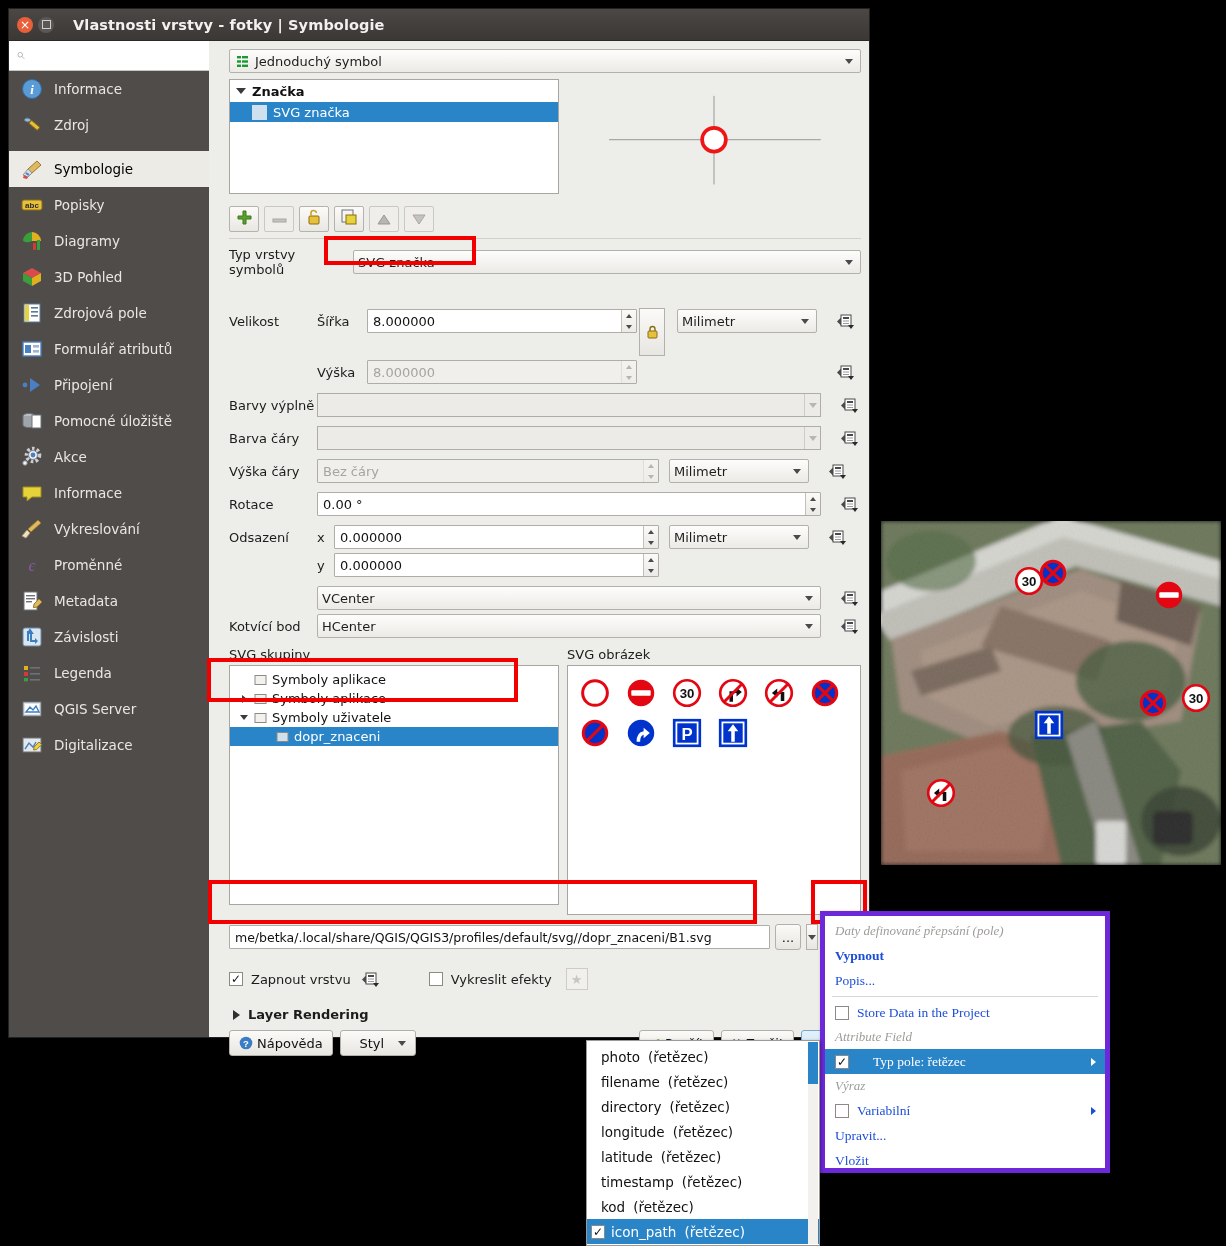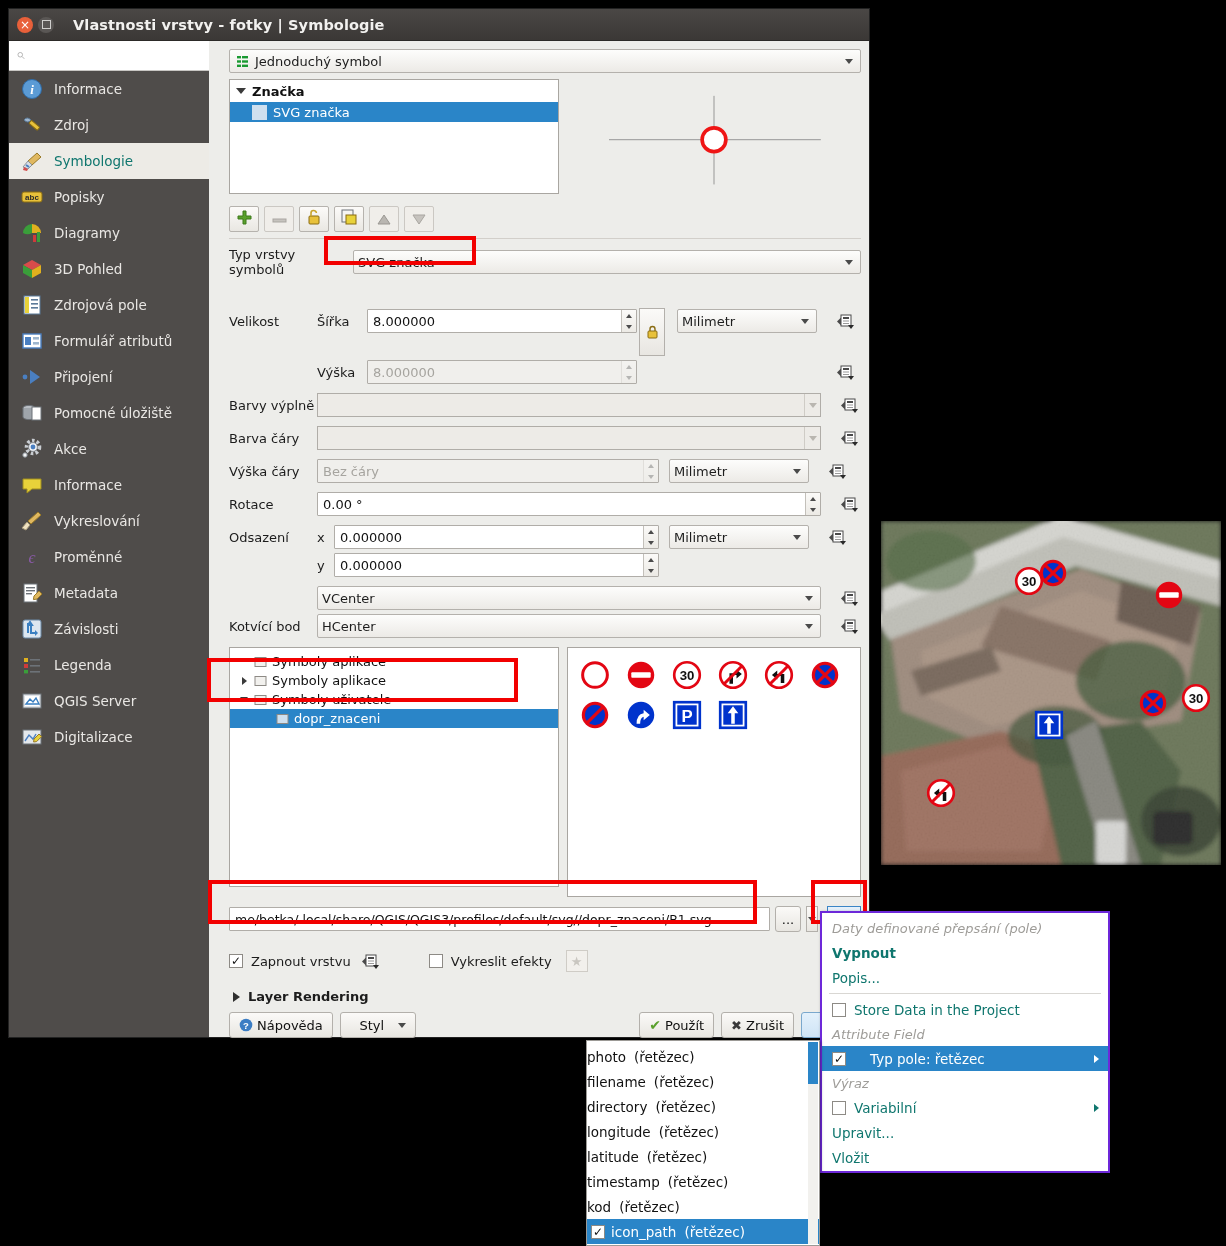--- a/index.html
+++ b/index.html
@@ -24,21 +24,21 @@
   
   #sidebar { position:absolute; left:0; top:32px; width:200px; bottom:0;
     background:#4f4c4a; }
   #searchwrap { height:30px; background:#fff; margin:0; display:flex; align-items:center;
     padding:0 8px; border-bottom:1px solid #c8c6c3; }
   #searchwrap svg { opacity:.55; }
   #searchinput { border:0; outline:0; font-size:13px; flex:1; margin-left:6px;
     background:transparent; font-family:inherit; }
   .side-item { height:36px; display:flex; align-items:center; padding-left:10px;
     color:#e9e7e4; font-size:13.5px; cursor:default; }
-  .side-item.active { background:#edebe6; color:#0f766e; }
+  .side-item.active { background:#edebe6; color:#000000;margin-top:8px; }
   .side-ico { width:26px; height:24px; margin-right:9px; flex:none; display:flex;
     align-items:center; justify-content:center; }
 
   
   #pane { position:absolute; left:200px; top:32px; right:0; bottom:0;
     background:#ededea; padding:6px 8px 0 20px; }
 
   .combo { height:24px; background:linear-gradient(#fdfdfc,#eceae6);
     border:1px solid #b4b1ac; border-radius:2px; display:flex; align-items:center;
     padding:0 4px; font-size:13px; color:#1d1d1d; position:relative; }
@@ -98,37 +98,37 @@
     padding:0 9px; font-size:13px; color:#111; gap:4px; }
   .btn.primary { background:linear-gradient(#e3f0fb,#cfe4f6); border-color:#7aa8cd; }
 
   
   #mapwrap { position:absolute; left:876px; top:516px; width:350px; height:354px;
     background:#000; }
   #map { position:absolute; left:5px; top:5px; width:340px; height:344px; overflow:hidden; }
 
   
   #ctxmenu { position:absolute; left:820px; top:911px; width:290px; height:262px;
-    background:#fff; border:2px solid #6d28d9; z-index:60; padding:3px 0;
-    box-shadow:1px 1px 3px rgba(0,0,0,.35); }
+    background:#fff; border:5px solid #6d28d9; z-index:60; padding:3px 0;
+    box-shadow:1px 1px 3px rgba(0,0,0,.35);font-family:Liberation Serif, serif; }
   .mi { height:25px; display:flex; align-items:center; padding-left:10px; font-size:13.5px;
-    color:#0f766e; position:relative; }
+    color:#1d4ed8; position:relative; }
   .mi.hdr { color:#9e9c98; font-style:italic; font-size:13px; height:24px; }
   .mi.bold { font-weight:bold; }
   .mi.sel { background:#2a85c8; color:#fff;gap:16px; }
   .mi .cb { margin-right:8px; }
   .mi .sub { position:absolute; right:9px; border-top:4px solid transparent;
     border-bottom:4px solid transparent; border-left:5px solid currentColor; }
   .msep { height:1px; background:#d9d7d3; margin:3px 7px; }
 
   
   #fieldmenu { position:absolute; left:586px; top:1040px; width:234px; height:206px;
     background:#fff; border:1px solid #9c9a96; z-index:60; padding-top:3px;
     box-shadow:1px 1px 3px rgba(0,0,0,.35); }
-  .fi { height:25px; display:flex; align-items:center; font-size:13.5px;
+  .fi { height:25px; display:flex; align-items:center; padding-left:14px; font-size:13.5px;
     color:#111; }
   .fi.sel { background:#2a85c8; color:#fff; padding-left:4px; }
   .fi .cb { margin-right:6px; }
   .fi .ftype { margin-left:8px; }
   #fmscroll { position:absolute; right:1px; top:1px; bottom:1px; width:10px; background:#f2f1ee; }
   #fmscroll i { position:absolute; left:0; right:0; top:0; height:42px; background:#2a85c8; display:block; }
 </style>
 </head>
 <body>
 
@@ -668,20 +668,24 @@
           <path d="M1 8.5L5 4.5V12.5z" fill="#4a4a4a"></path>
             <rect x="5" y="2" width="10" height="11" fill="#fff" stroke="#4a4a4a"></rect>
           <rect x="7" y="4" width="6" height="2" fill="#4a4a4a"></rect>
             <rect x="7" y="7.5" width="6" height="1" fill="#9a9a9a"></rect>
           <rect x="7" y="10" width="6" height="1" fill="#9a9a9a"></rect>
             <path d="M12 12l6 0-3 4z" fill="#2a2a2a"></path>
         </svg>
       </div>
     </div>
 
+    <div style="display:flex;gap:8px;margin-bottom:3px;">
+      <span class="lbl" style="width:330px;">SVG skupiny</span>
+      <span class="lbl">SVG obrázek</span>
+    </div>
 
     <div style="display:flex;gap:8px;">
       <div class="panelbox" id="svggroups" style="width:330px;height:240px;padding-top:4px;overflow:hidden;">
           <div style="height: 19px; display: flex; align-items: center; font-size: 13px; color: rgb(17, 17, 17);">
             <span style="width:6px"></span>
             <span style="width:16px"></span>
             <svg width="13" height="12" viewBox="0 0 13 12" style="margin:0 5px 0 2px">
               <rect x="1" y="1.5" width="11" height="9" fill="#f2f1ee" stroke="#8d8a85"></rect>
             </svg>
             <span>Symboly aplikace</span>

